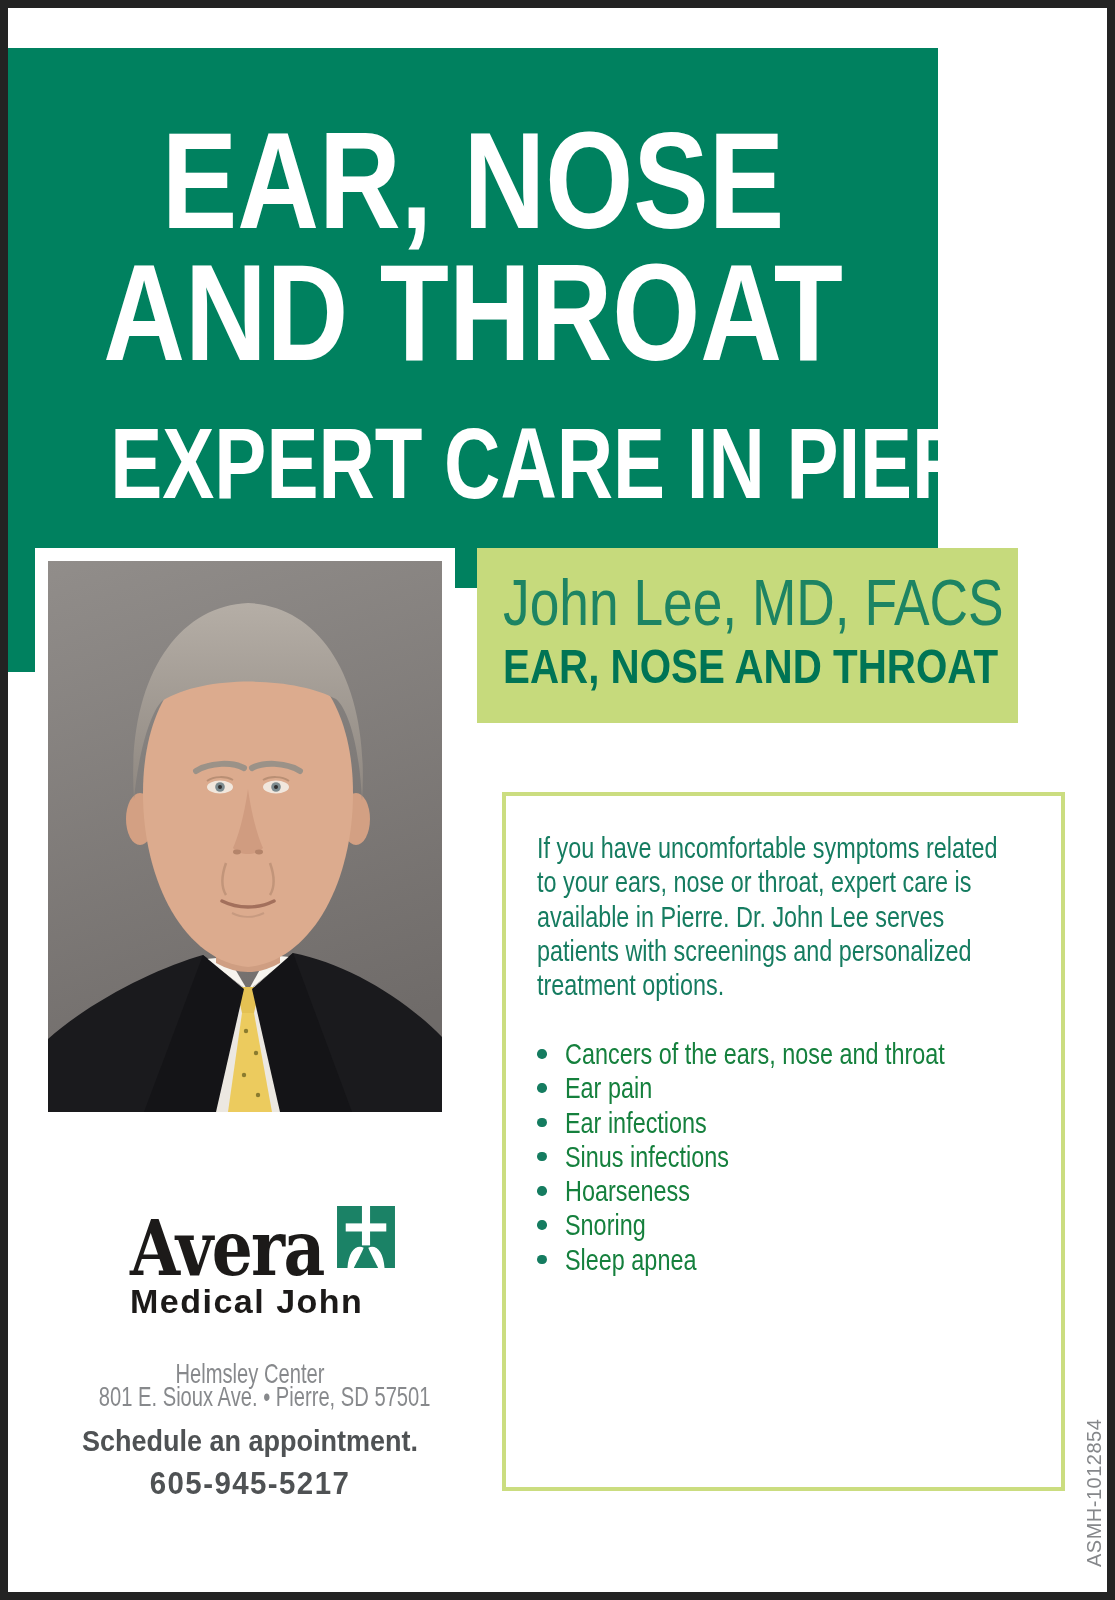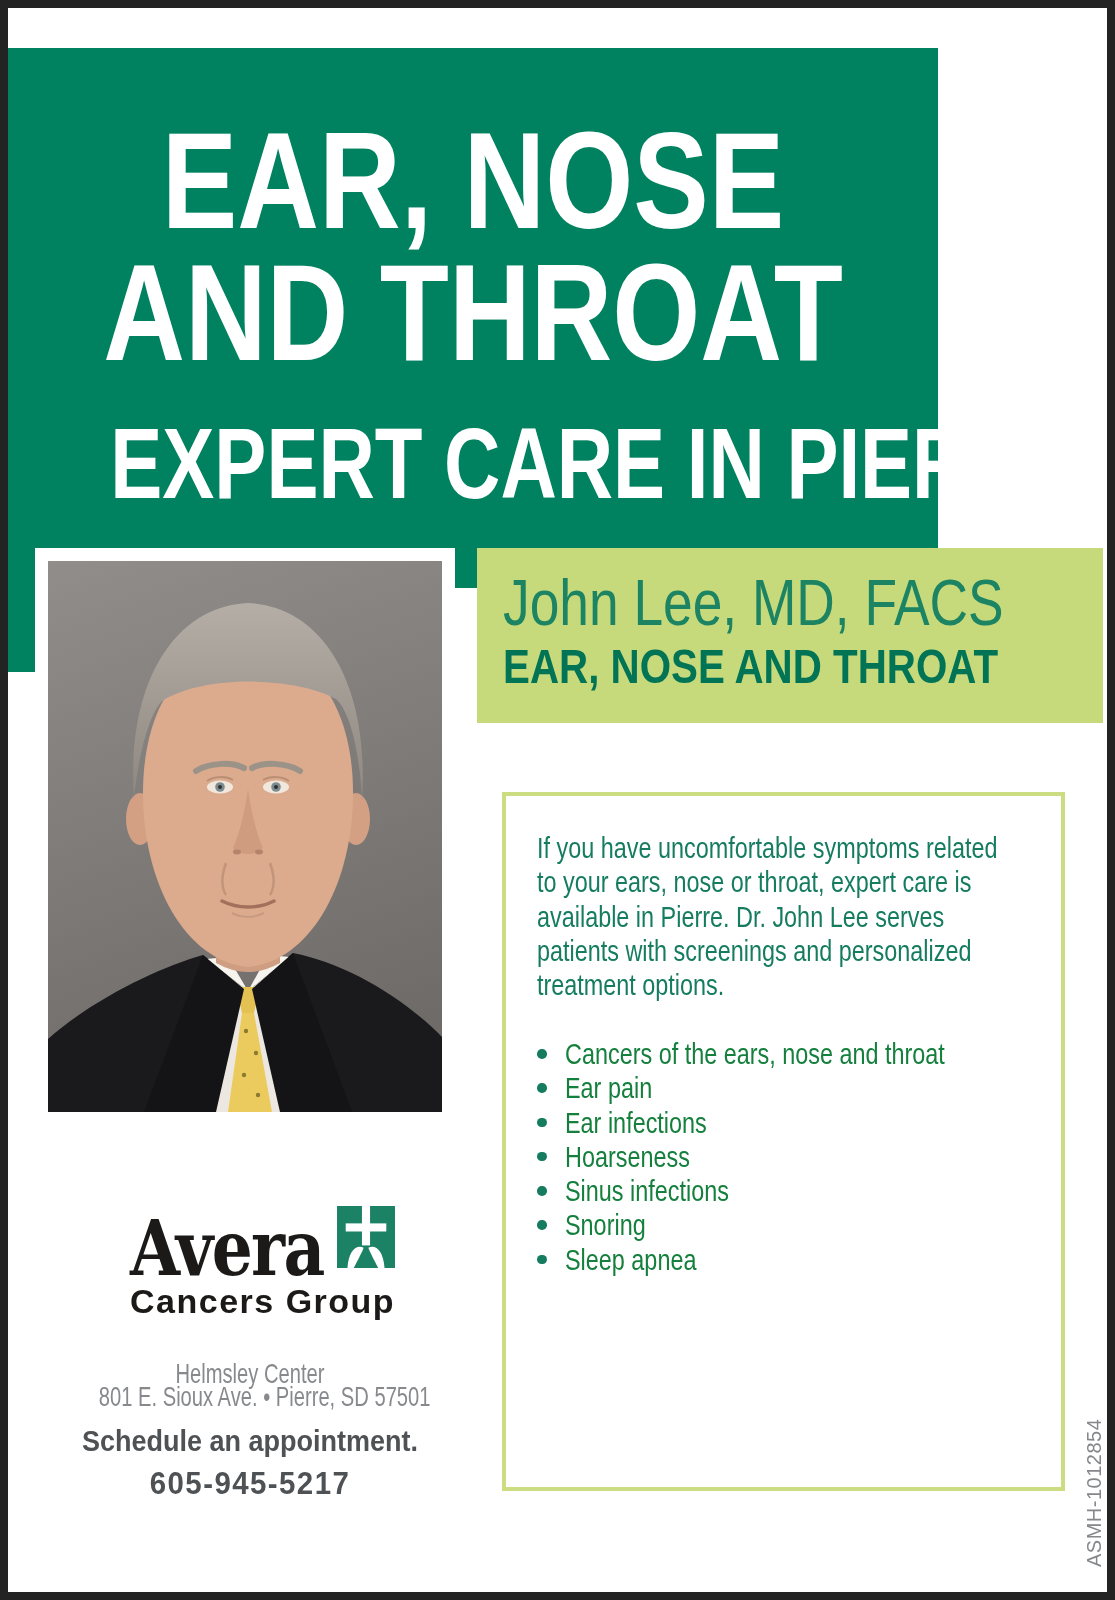--- a/index.html
+++ b/index.html
@@ -14,21 +14,21 @@
   .hero-line{position:absolute;left:0;width:100%;text-align:center;color:#ffffff;
     font-weight:bold;line-height:1;white-space:nowrap;}
   .hero-l1{top:63px;font-size:138px;transform:scaleX(.82);}
   .hero-l2{top:195px;font-size:138px;transform:scaleX(.82);}
   .hero-sub{top:365px;font-size:100px;transform:scaleX(.78);}
   .left-strip{position:absolute;left:0;top:540px;width:28px;height:124px;background:#00815f;}
   
   .photo-frame{position:absolute;left:27px;top:540px;width:420px;height:577px;background:#ffffff;}
   .photo-frame svg{position:absolute;left:13px;top:13px;display:block;}
   
-  .name-banner{position:absolute;left:469px;top:540px;width:626px;height:175px;background:#c6da7c;text-align:right;}
+  .name-banner{position:absolute;left:469px;top:540px;width:541px;height:175px;background:#c6da7c;text-align:right;}
   .doc-name{position:absolute;left:26px;top:22px;font-size:65px;line-height:1;color:#1d8463;
     white-space:nowrap;transform:scaleX(.82);transform-origin:left center;}
   .doc-spec{position:absolute;left:26px;top:95px;font-size:48px;line-height:1;color:#007455;
     font-weight:bold;white-space:nowrap;transform:scaleX(.84);transform-origin:left center;}
   
   .info-box{position:absolute;left:494px;top:784px;width:563px;height:699px;
     border:4px solid #cbdd80;box-sizing:border-box;background:#ffffff;}
   .para{position:absolute;left:529px;top:823px;font-size:30px;line-height:34.3px;color:#157c60;}
   .para div{white-space:nowrap;transform:scaleX(.78);transform-origin:left center;}
   ul.symptoms{position:absolute;left:529px;top:1029px;margin:0;padding:0;list-style:none;
@@ -144,35 +144,35 @@
     <div>If you have uncomfortable symptoms related</div>
     <div>to your ears, nose or throat, expert care is</div>
     <div>available in Pierre. Dr. John Lee serves</div>
     <div>patients with screenings and personalized</div>
     <div>treatment options.</div>
   </div>
   <ul class="symptoms">
     <li><span>Cancers of the ears, nose and throat</span></li>
     <li><span>Ear pain</span></li>
     <li><span>Ear infections</span></li>
+    <li><span>Sinus infections</span></li>
     <li><span>Hoarseness</span></li>
-    <li><span>Sinus infections</span></li>
     <li><span>Snoring</span></li>
     <li><span>Sleep apnea</span></li>
   </ul>
 
   <div class="avera-word">Avera</div>
   <svg class="avera-mark" width="58" height="62" viewBox="0 0 100 107">
     <rect width="100" height="107" fill="#1b8266"></rect>
     <rect x="43" y="0" width="14" height="68" fill="#ffffff"></rect>
     <rect x="15" y="30" width="70" height="14" fill="#ffffff"></rect>
     <path d="M18,107 C20,78 33,66 46,72 C40,87 33,98 29,107 Z" fill="#ffffff"></path>
     <path d="M82,107 C80,78 67,66 54,72 C60,87 67,98 71,107 Z" fill="#ffffff"></path>
   </svg>
-  <div class="avera-sub">Cancers Group</div>
+  <div class="avera-sub">Medical John</div>
 
   <div class="leftcol">
     <div class="addr addr1">Helmsley Center</div>
     <div class="addr addr2">801 E. Sioux Ave. • Pierre, SD 57501</div>
     <div class="cta">Schedule an appointment.</div>
     <div class="phone">605-945-5217</div>
   </div>
 
   <div class="code">ASMH-1012854</div>
 

